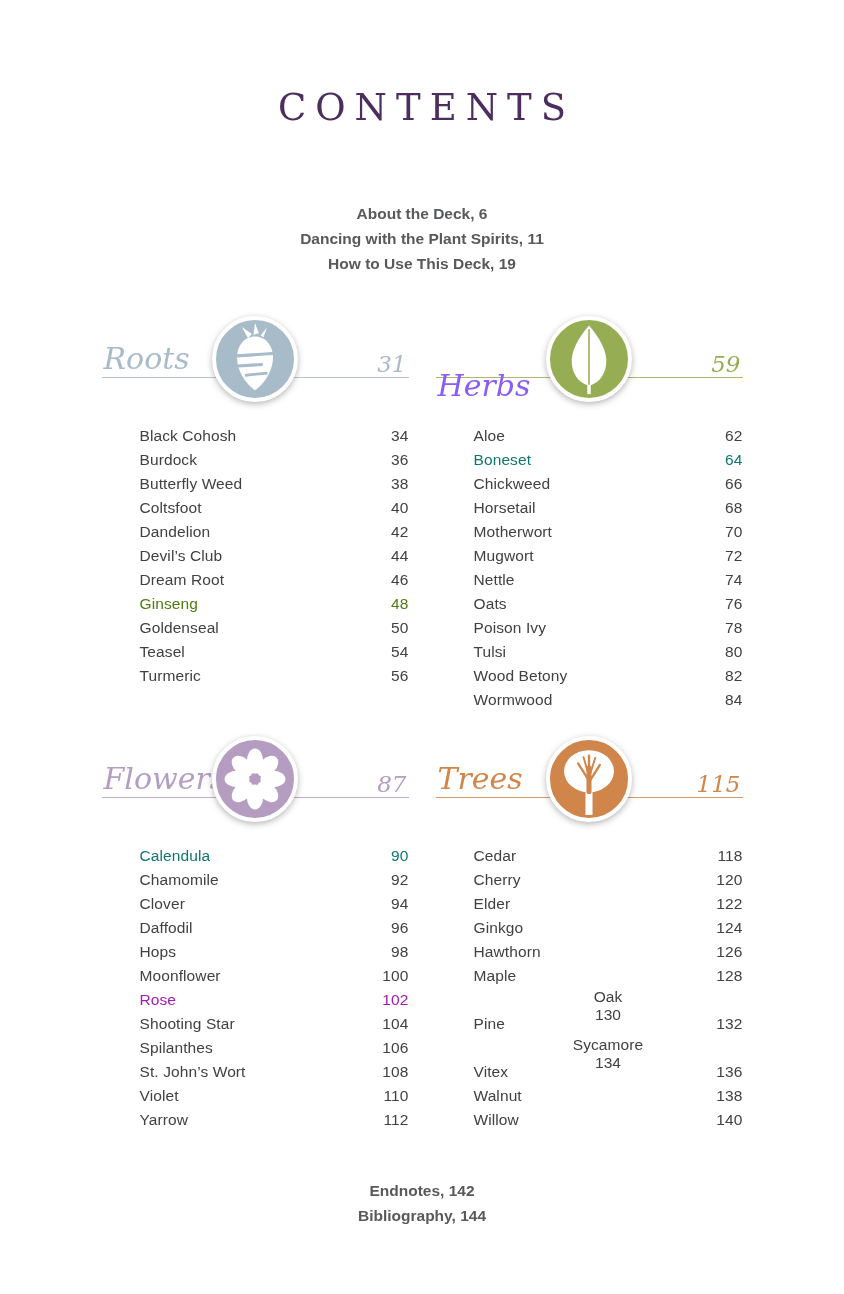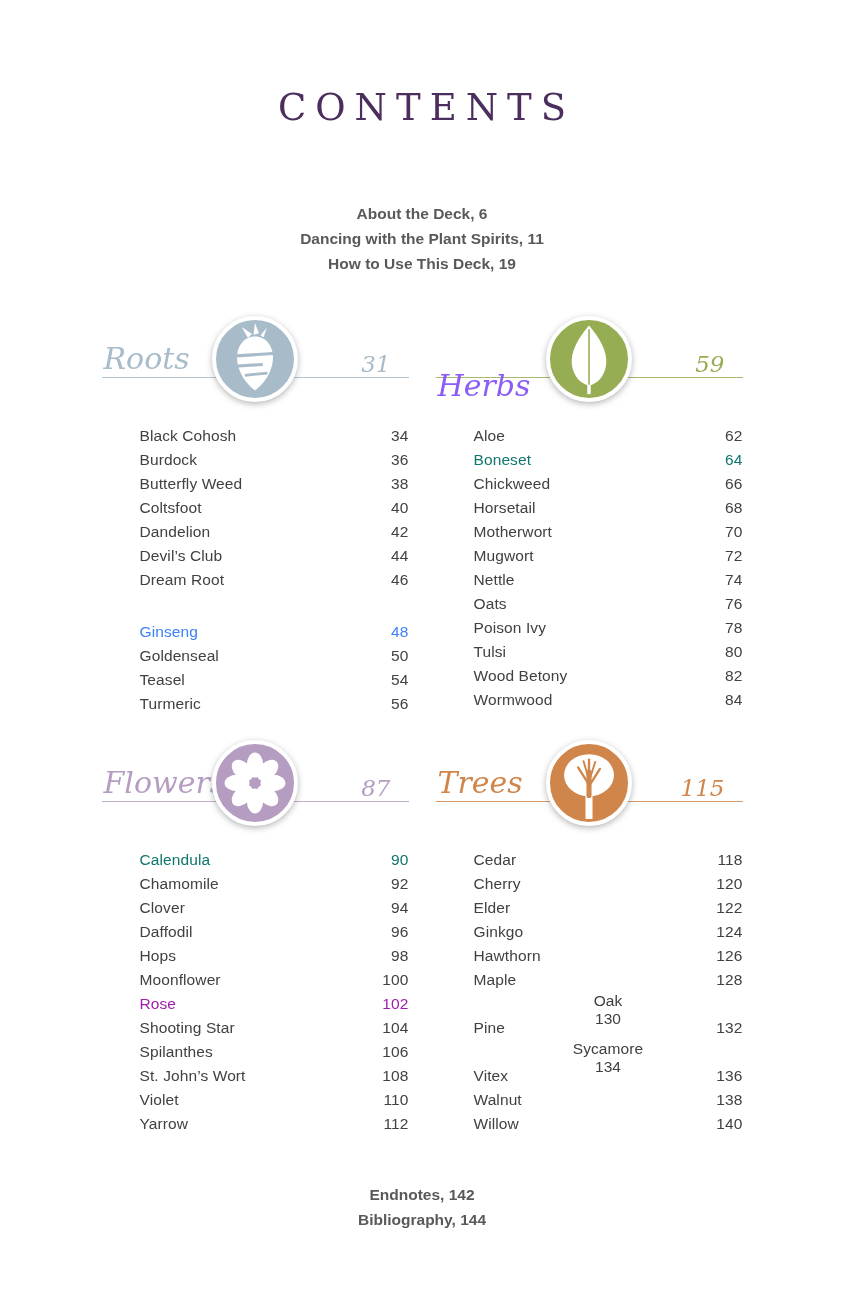--- a/index.html
+++ b/index.html
@@ -22,21 +22,21 @@
     width:641px;margin:40px auto 0;
     display:grid;grid-template-columns:307px 307px;column-gap:27px;row-gap:24px;
   }
   .sec-head{position:relative;height:90px;}
   .rule{position:absolute;left:0;right:0;top:61px;height:1px;opacity:.85;}
   .sec-name{
     position:absolute;left:2px;top:26px;
     font-family:"DejaVu Serif",serif;font-style:italic;font-size:30px;line-height:1.1;
   }
   .sec-page{
-    position:absolute;right:18px;top:36px;
+    position:absolute;right:2px;top:36px;
     font-family:"DejaVu Serif",serif;font-style:italic;font-size:23px;line-height:1.1;
   }
   .icon-circle{
     position:absolute;left:50%;top:0;transform:translateX(-50%);
     width:78px;height:78px;border-radius:50%;
     border:4px solid #ffffff;box-shadow:0 2px 6px rgba(90,90,90,.45);
     z-index:2;
   }
   .icon-circle svg{width:100%;height:100%;display:block;border-radius:50%;}
   .sec-list{list-style:none;margin:18px 0 0;padding:0 0 0 38px;}
@@ -100,21 +100,21 @@
           <span>42</span>
         </li>
         <li style="color: rgb(65, 64, 66);">
           <span>Devil’s Club</span>
           <span>44</span>
         </li>
         <li style="color: rgb(65, 64, 66);">
           <span>Dream Root</span>
           <span>46</span>
         </li>
-        <li style="color: #3b82f6; margin-top: 28px;">
+        <li style="color: #4d7c0f;">
           <span>Ginseng</span>
           <span>48</span>
         </li>
         <li style="color: rgb(65, 64, 66);">
           <span>Goldenseal</span>
           <span>50</span>
         </li>
         <li style="color: rgb(65, 64, 66);">
           <span>Teasel</span>
           <span>54</span>

